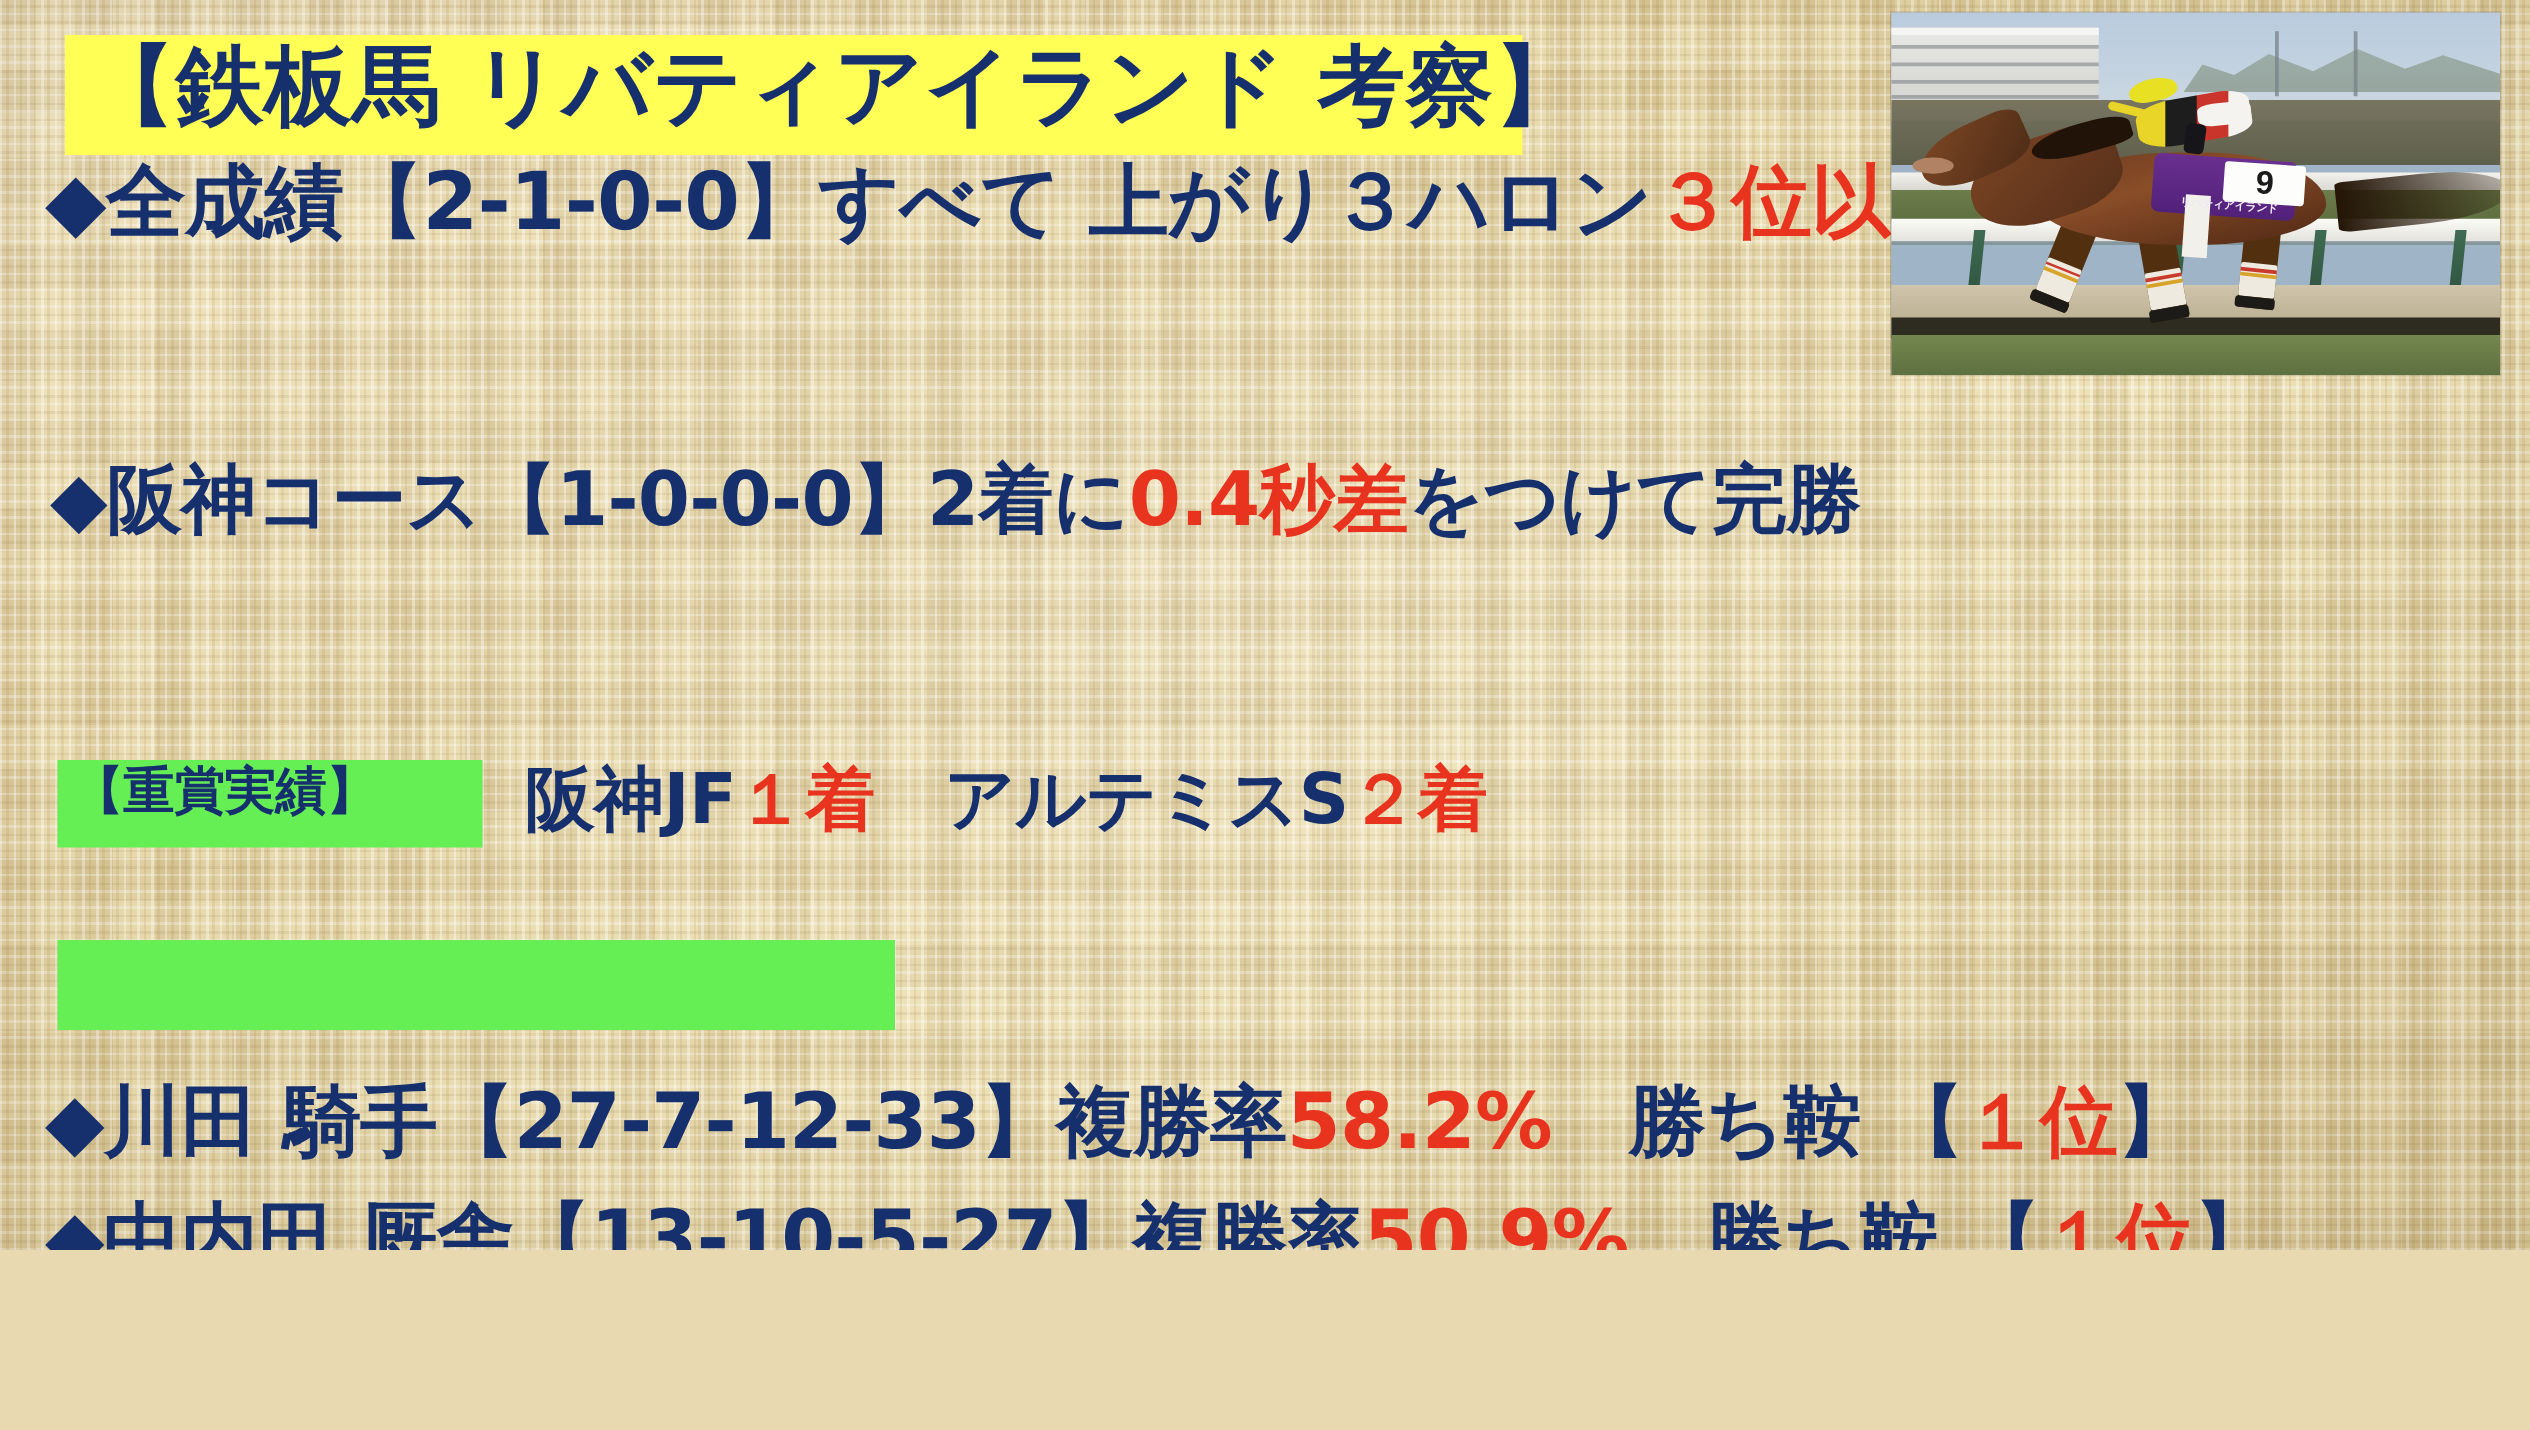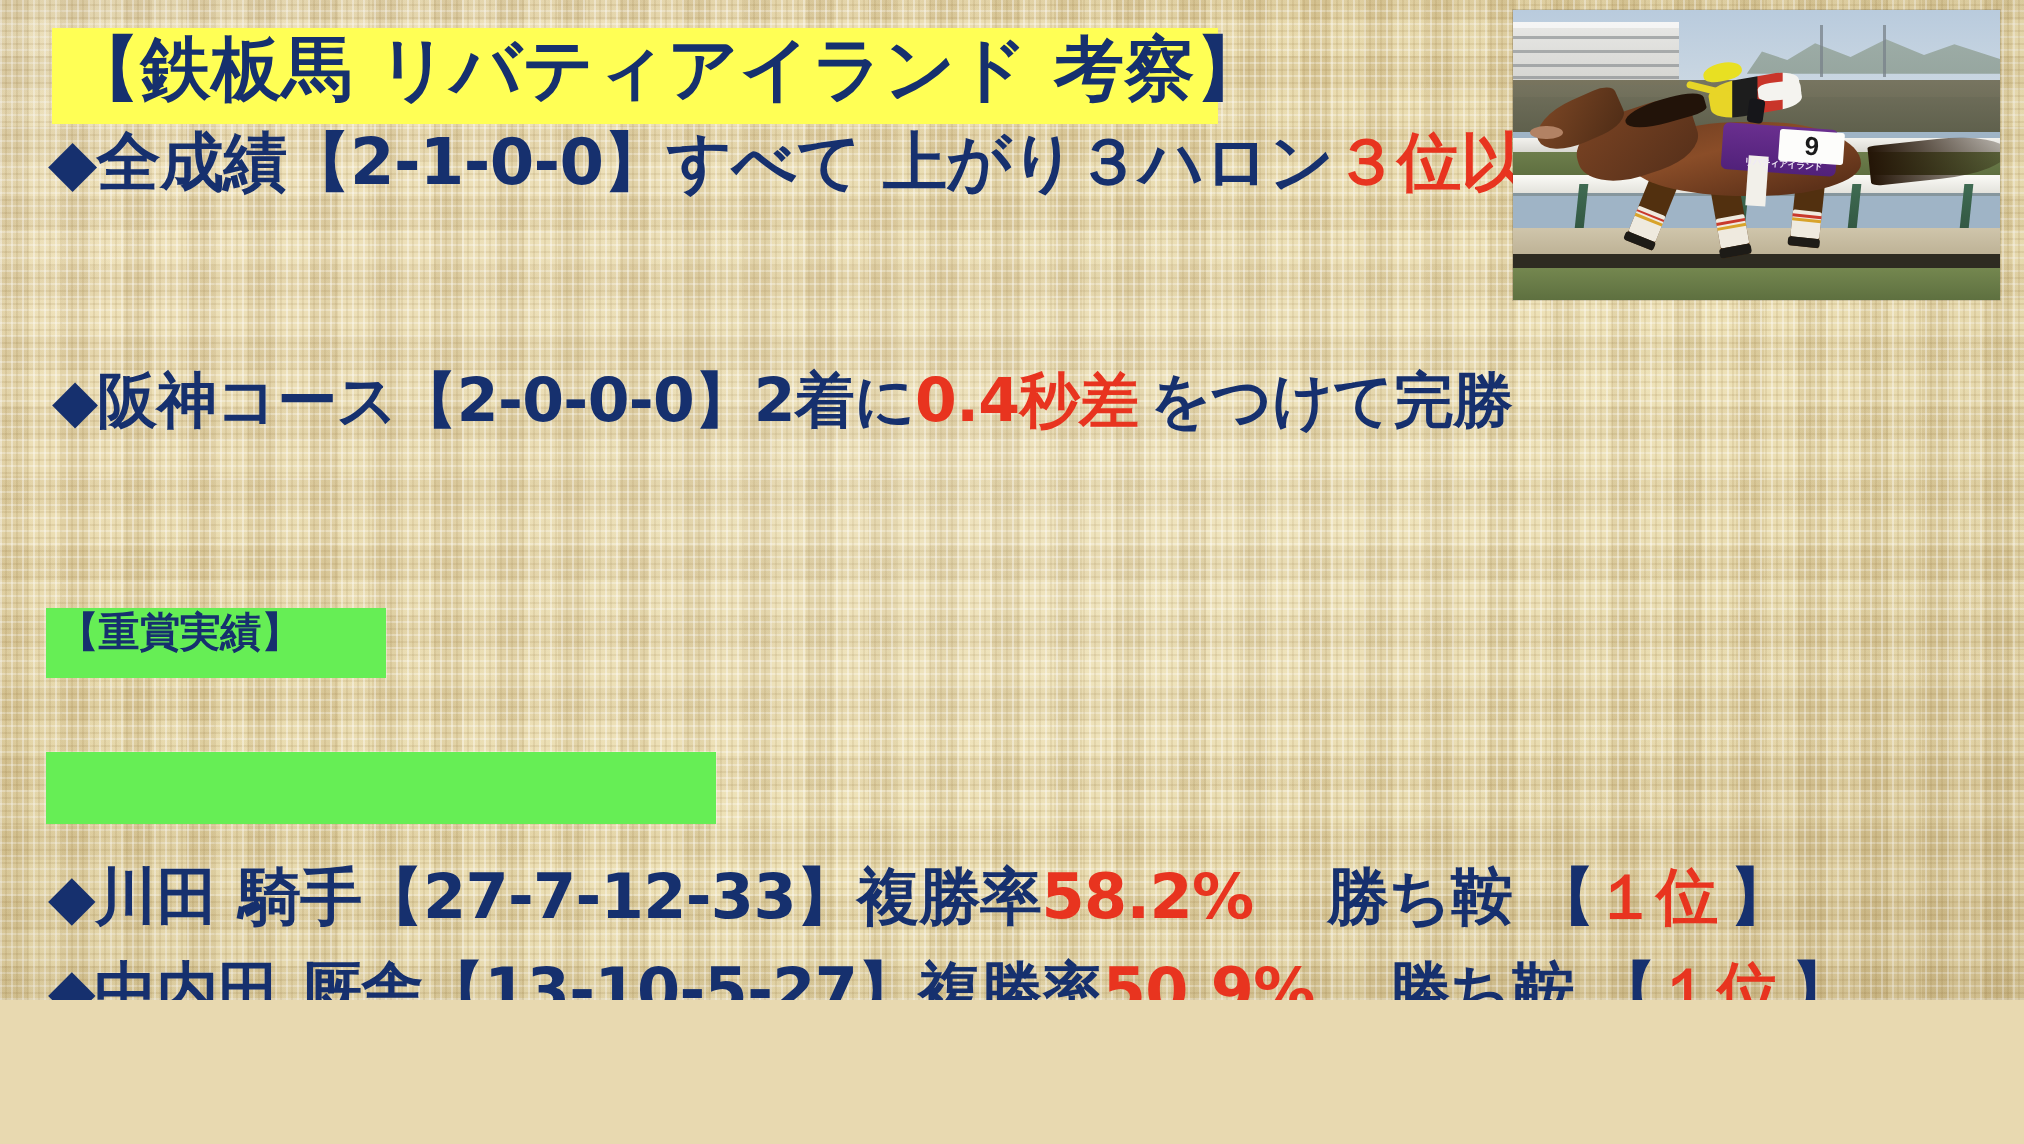--- a/index.html
+++ b/index.html
@@ -42,21 +42,21 @@
   .line{
     position:absolute;
     white-space:nowrap;
     font-weight:bold;
     color:#16306e;
     letter-spacing:-.01em;
     line-height:1;
     z-index:4;
   }
   .red{color:#e8341f;}
-  .navy{color:#16306e;padding-left:12px;}
+  .navy{color:#16306e;}
 
   .hl-yellow{
     position:absolute;background:#ffff55;z-index:2;
   }
   .hl-green{
     position:absolute;background:#66ee55;z-index:2;
   }
 
   
   #title-box{left:52px;top:28px;width:1166px;height:96px;}
@@ -170,25 +170,28 @@
   <div id="title-box" class="hl-yellow"></div>
   <div id="title-text" class="line">【鉄板馬 リバティアイランド  考察】</div>
 
   <div id="line-record" class="line">
     <span class="navy">◆全成績【2-1-0-0】すべて 上がり３ハロン</span><span class="red">３位以内</span>
   </div>
 
 
 
   <div id="line-hanshin" class="line">
-    <span class="navy">◆阪神コース【2-0-0-0】2着に</span><span class="red">0.4秒差</span><span class="navy">をつけて完勝</span>
+    <span class="navy">◆阪神コース【1-0-0-0】2着に</span><span class="red">0.4秒差</span><span class="navy">をつけて完勝</span>
   </div>
 
   <div id="box-g1" class="hl-green"></div>
   <div id="line-g1" class="line">【重賞実績】</div>
+  <div id="line-g1b" class="line">
+    <span class="navy">阪神JF</span><span class="red">１着</span><span class="navy">　</span><span class="navy">アルテミスS</span><span class="red">２着</span>
+  </div>
 
   <div id="box-other" class="hl-green"></div>
 
   <div id="line-jockey" class="line">
     <span class="navy">◆川田 騎手【27-7-12-33】複勝率</span><span class="red">58.2%</span><span class="navy">　勝ち鞍 【</span><span class="red">１位</span><span class="navy">】</span>
   </div>
 
   <div id="line-trainer" class="line">
     <span class="navy">◆中内田 厩舎【13-10-5-27】複勝率</span><span class="red">50.9%</span><span class="navy">　勝ち鞍 【</span><span class="red">１位</span><span class="navy">】</span>
   </div>

